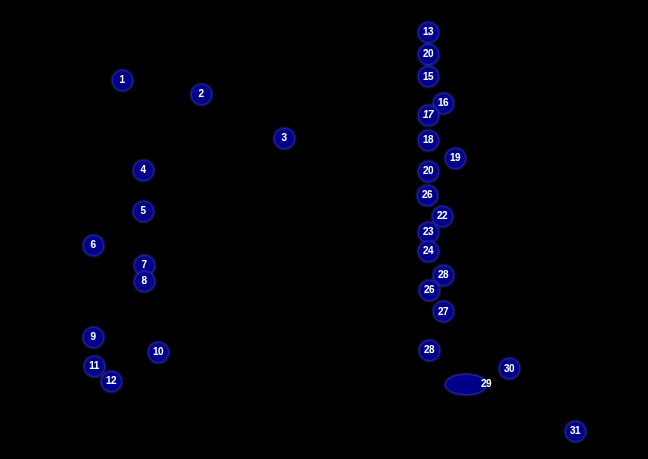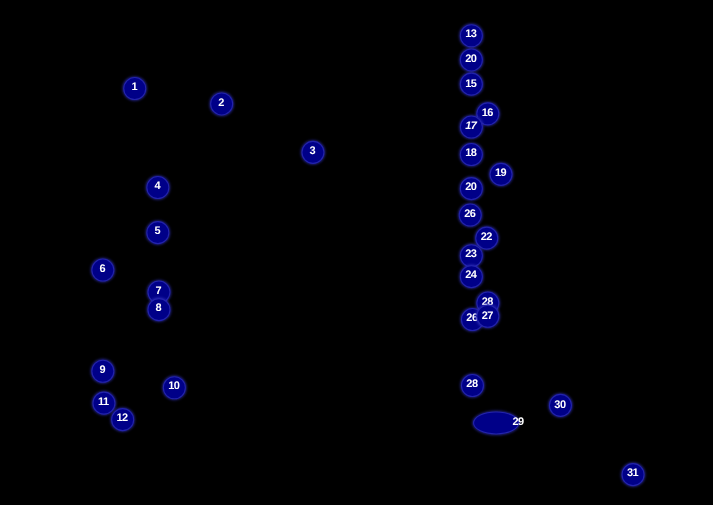--- a/index.html
+++ b/index.html
@@ -113,27 +113,27 @@
   </div>
     <div class="marker" style="left: 417.5px; top: 240.5px;">
     <span class="marker-num">24</span>
   </div>
     <div class="marker" style="left: 432.5px; top: 264.5px;">
     <span class="marker-num">28</span>
   </div>
     <div class="marker" style="left: 418.5px; top: 279.5px;">
     <span class="marker-num">26</span>
   </div>
-    <div class="marker" style="left: 432.5px; top: 277px;">
+    <div class="marker" style="left: 432.5px; top: 301px;">
     <span class="marker-num">27</span>
   </div>
     <div class="marker" style="left: 418.5px; top: 339.5px;">
     <span class="marker-num">28</span>
   </div>
-    <div class="marker" style="left: 430px; top: 373.5px; padding-left: 40px;">
+    <div class="marker" style="left: 445px; top: 373.5px; padding-left: 40px;">
     <span class="marker-num">29</span>
   </div>
     <div class="marker" style="left: 498.5px; top: 358px;">
     <span class="marker-num">30</span>
   </div>
     <div class="marker" style="left: 564.5px; top: 373.5px; margin-top: 47px;">
     <span class="marker-num">31</span>
   </div>
   </div>
 

